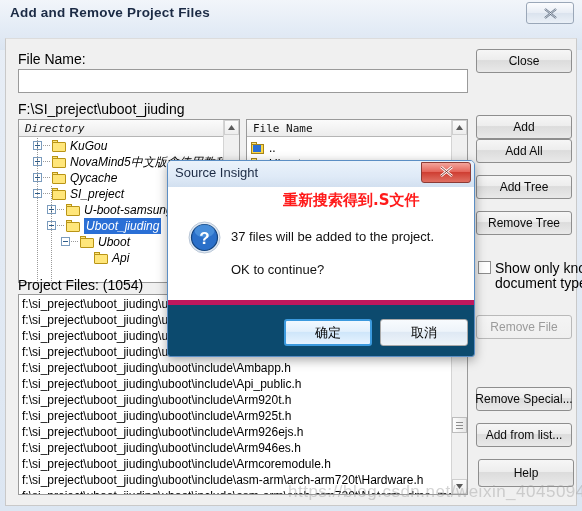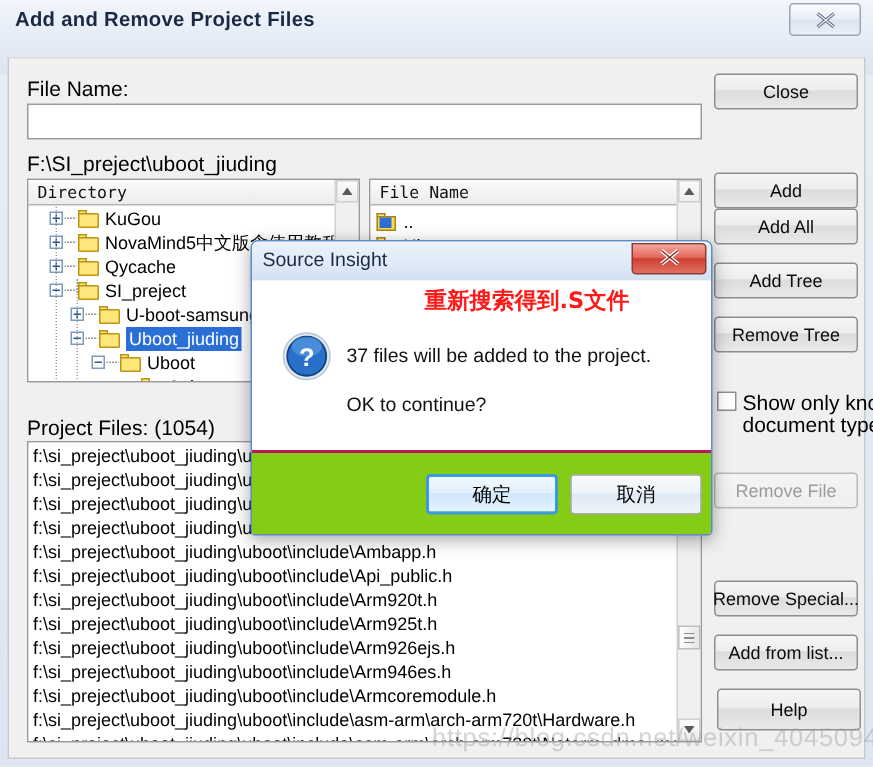--- a/index.html
+++ b/index.html
@@ -130,21 +130,21 @@
     background:linear-gradient(to bottom,#eaf2fb 0%,#dfeaf7 60%,#d2e0f0 100%);
   }
   .dlg-title-text{position:absolute;left:7px;top:4px;font-size:13px;color:#1b2a44;white-space:nowrap;}
   .dlg-close{
     position:absolute;right:3px;top:1px;width:48px;height:19px;
     border:1px solid #8c3b36;border-radius:0 3px 3px 3px;
     background:linear-gradient(to bottom,#f3a59c 0%,#e5675c 45%,#cf3f33 50%,#e07063 100%);
     display:flex;align-items:center;justify-content:center;
   }
   .dlg-body{position:absolute;left:0;top:26px;right:0;height:113px;background:#fff;}
-  .dlg-foot{position:absolute;left:0;top:139px;right:0;bottom:0;background:#84cc16;border-top:2px solid #be185d;}
+  .dlg-foot{position:absolute;left:0;top:139px;right:0;bottom:0;background:#0c4a6e;border-top:5px solid #be185d;}
   .redtext{position:absolute;color:#ff1a1a;font-size:15px;font-weight:bold;white-space:nowrap;
     font-family:"DejaVu Sans","Liberation Sans",sans-serif;}
   .qicon{position:absolute;left:20px;top:34px;width:33px;height:33px;}
   .dlg-msg{position:absolute;font-size:13px;color:#111;white-space:nowrap;}
   .dlg-btn{
     position:absolute;width:88px;height:27px;box-sizing:border-box;
     display:flex;align-items:center;justify-content:center;
     font-size:13px;color:#000;border-radius:3px;
     background:linear-gradient(to bottom,#f8fbfe 0%,#eef4fa 45%,#dfe9f4 50%,#eef4fa 100%);
     border:1px solid #a9a9a9;
@@ -175,21 +175,21 @@
     </div>
   </div>
 
   <div class="client">
 
     <div class="lbl" style="left:12px;top:12px;">File Name:</div>
     <input class="textbox" style="left: 12px; top: 30px; width: 450px; height: 24px; padding: 0px 4px; font-size: 12px; font-family: &quot;Liberation Sans&quot;, sans-serif;" value="" placeholder="">
 
     <div class="lbl" style="left:12px;top:62px;">F:\SI_preject\uboot_jiuding</div>
 
-    <div class="panel" style="left:12px;top:80px;width:222px;height:136px;">
+    <div class="panel" style="left:12px;top:80px;width:222px;height:164px;font-style:italic;">
       <div class="panel-head" style="right:15px;">Directory</div>
       <div class="panel-body" style="right:15px;" id="dirtree">
           <div class="trow">
             <span class="exp plus" style="left: 14px;"></span>
             <span class="dots" style="left: 24px; width: 8px;"></span>
             <span class="folder" style="left: 33px;">
               <b></b>
               <i></i>
             </span>
             <span class="tlabel" style="left: 51px;">KuGou</span>

